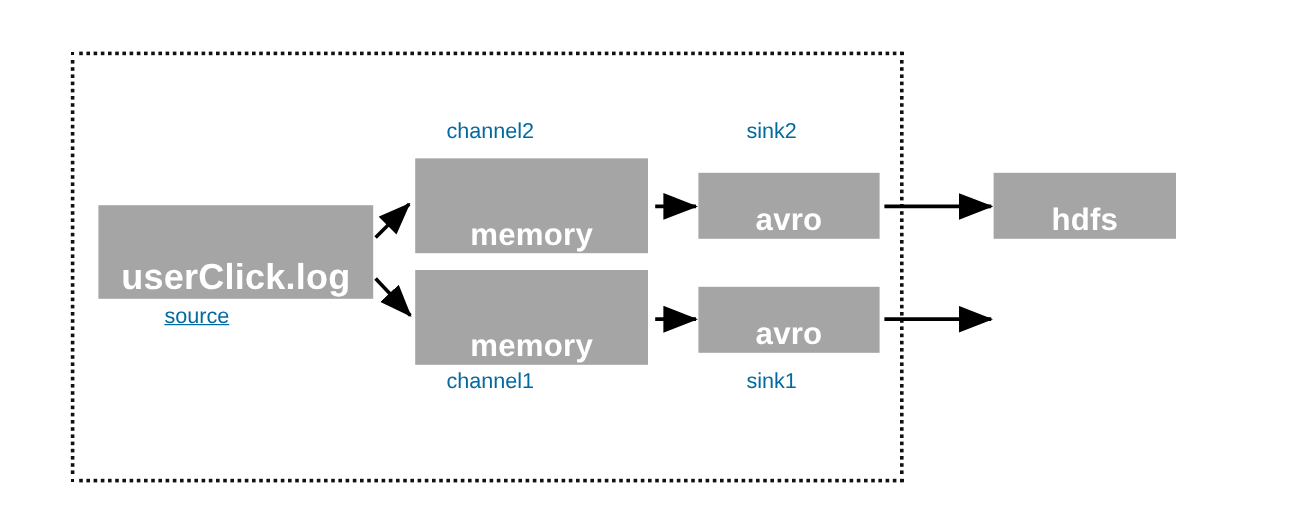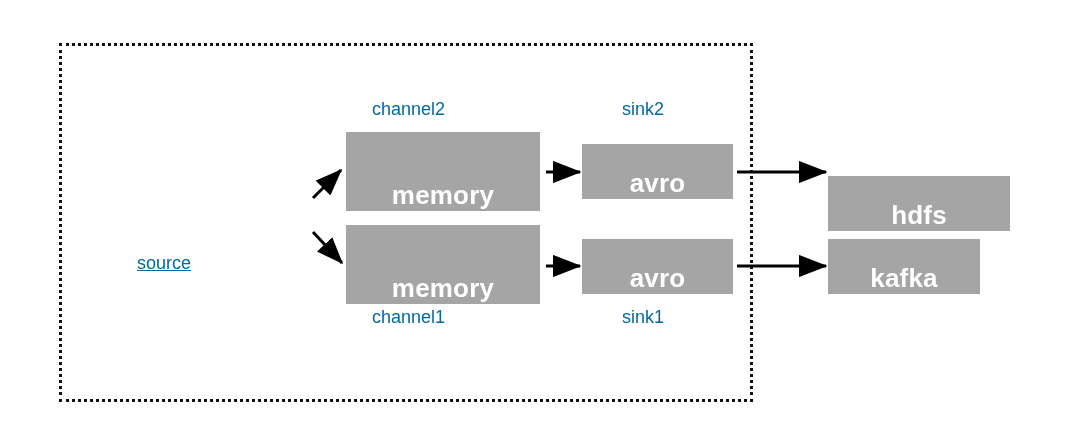--- a/index.html
+++ b/index.html
@@ -69,24 +69,23 @@
   .node-sink1 {
     left: 582px;
     top: 239px;
     width: 151px;
     height: 55px;
     font-size: 26px;
   }
   .node-hdfs {
     left: 828px;
     top: 144px;
-    width: 182px;
+    width: 152px;
     height: 55px;
     font-size: 26px;
-    margin-top: 32px;
   }
   .node-kafka {
     left: 828px;
     top: 239px;
     width: 152px;
     height: 55px;
     font-size: 26px;
   }
   .caption {
     position: absolute;
@@ -129,20 +128,23 @@
 
     <line x1="546" y1="172" x2="580" y2="172" stroke="#000000" stroke-width="3.2" marker-end="url(#arrowhead)"></line>
 
     <line x1="546" y1="266" x2="580" y2="266" stroke="#000000" stroke-width="3.2" marker-end="url(#arrowhead)"></line>
 
     <line x1="737" y1="172" x2="826" y2="172" stroke="#000000" stroke-width="3.2" marker-end="url(#arrowhead)"></line>
 
     <line x1="737" y1="266" x2="826" y2="266" stroke="#000000" stroke-width="3.2" marker-end="url(#arrowhead)"></line>
   </svg>
 
+  <div class="node node-source">
+    <span>userClick.log</span>
+  </div>
   <div class="caption cap-source">source</div>
 
   <div class="caption cap-channel2">channel2</div>
   <div class="node node-channel2">
     <span>memory</span>
   </div>
 
   <div class="node node-channel1">
     <span>memory</span>
   </div>
@@ -155,17 +157,14 @@
 
   <div class="node node-sink1">
     <span>avro</span>
   </div>
   <div class="caption cap-sink1">sink1</div>
 
   <div class="node node-hdfs">
     <span>hdfs</span>
   </div>
 
-  <div class="node node-kafka">
-    <span>kafka</span>
-  </div>
 
 </div>
 
 </body></html>

